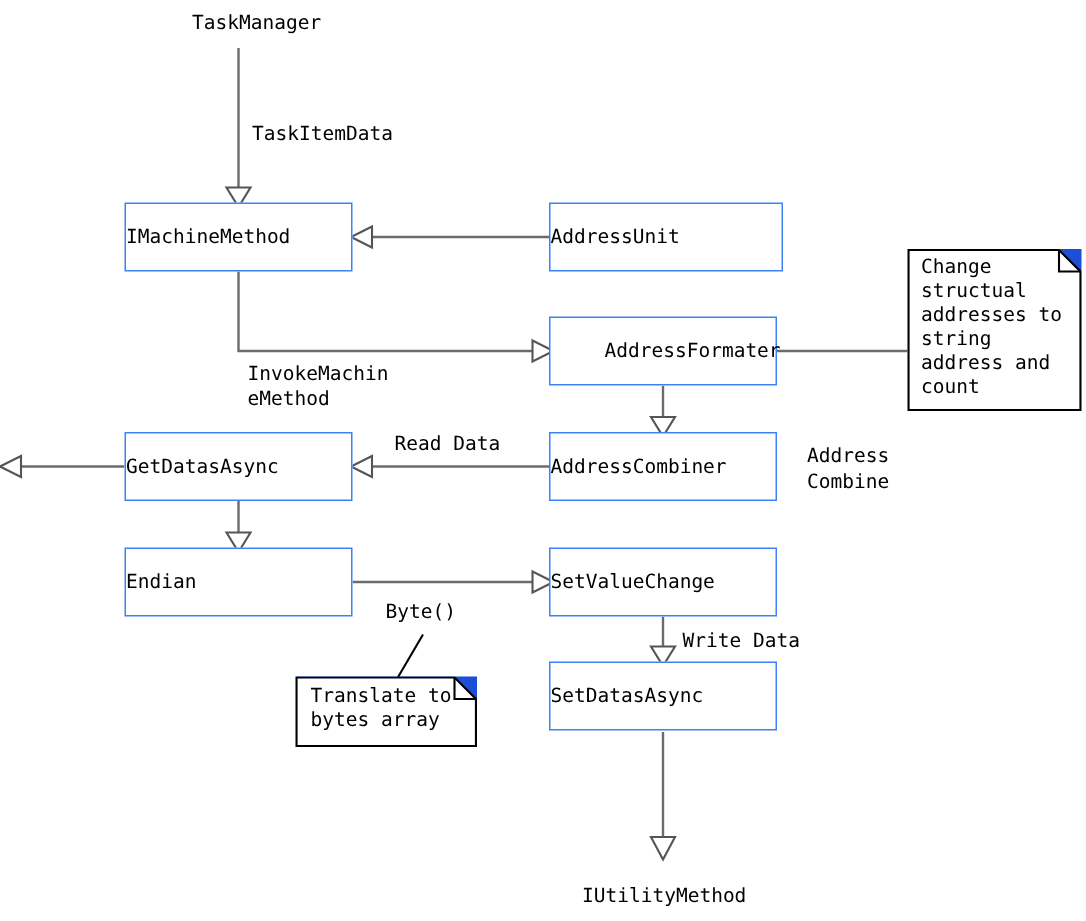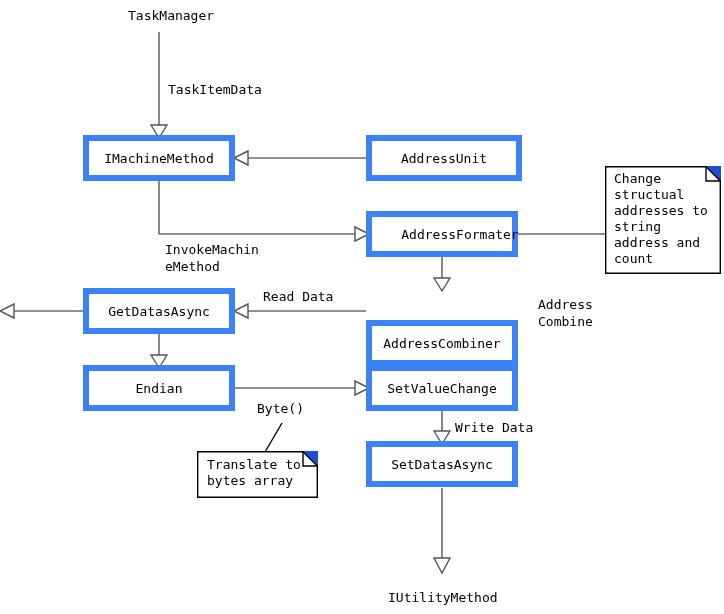--- a/index.html
+++ b/index.html
@@ -20,25 +20,24 @@
   #diagram-svg {
     position: absolute;
     left: 0;
     top: 0;
     width: 724px;
     height: 614px;
   }
   .node-box {
     position: absolute;
     box-sizing: border-box;
-    border: 6px solid #3b82f6;
+    border: 1px solid #3b82f6;
     background: #ffffff;
     display: flex;
     align-items: center;
-    justify-content: center;
     font-family: "DejaVu Sans Mono", "Liberation Mono", monospace;
     font-size: 13px;
     color: #000000;
     letter-spacing: 0px;
     white-space: nowrap;
   }
   .note-box {
     position: absolute;
     box-sizing: border-box;
     background: #1d4ed8;
@@ -131,21 +130,21 @@
   </div>
 
   <div class="node-box" style="left:366px; top:135px; width:156px; height:46px;">
     <span>AddressUnit</span>
   </div>
 
   <div class="node-box" style="left:366px; top:211px; width:152px; height:46px;padding-left:36px;">
     <span>AddressFormater</span>
   </div>
 
-  <div class="node-box" style="left:366px; top:288px; width:152px; height:46px;margin-top:32px;">
+  <div class="node-box" style="left:366px; top:288px; width:152px; height:46px;">
     <span>AddressCombiner</span>
   </div>
 
   <div class="node-box" style="left:83px; top:288px; width:152px; height:46px;">
     <span>GetDatasAsync</span>
   </div>
 
   <div class="node-box" style="left:83px; top:365px; width:152px; height:46px;">
     <span>Endian</span>
   </div>

